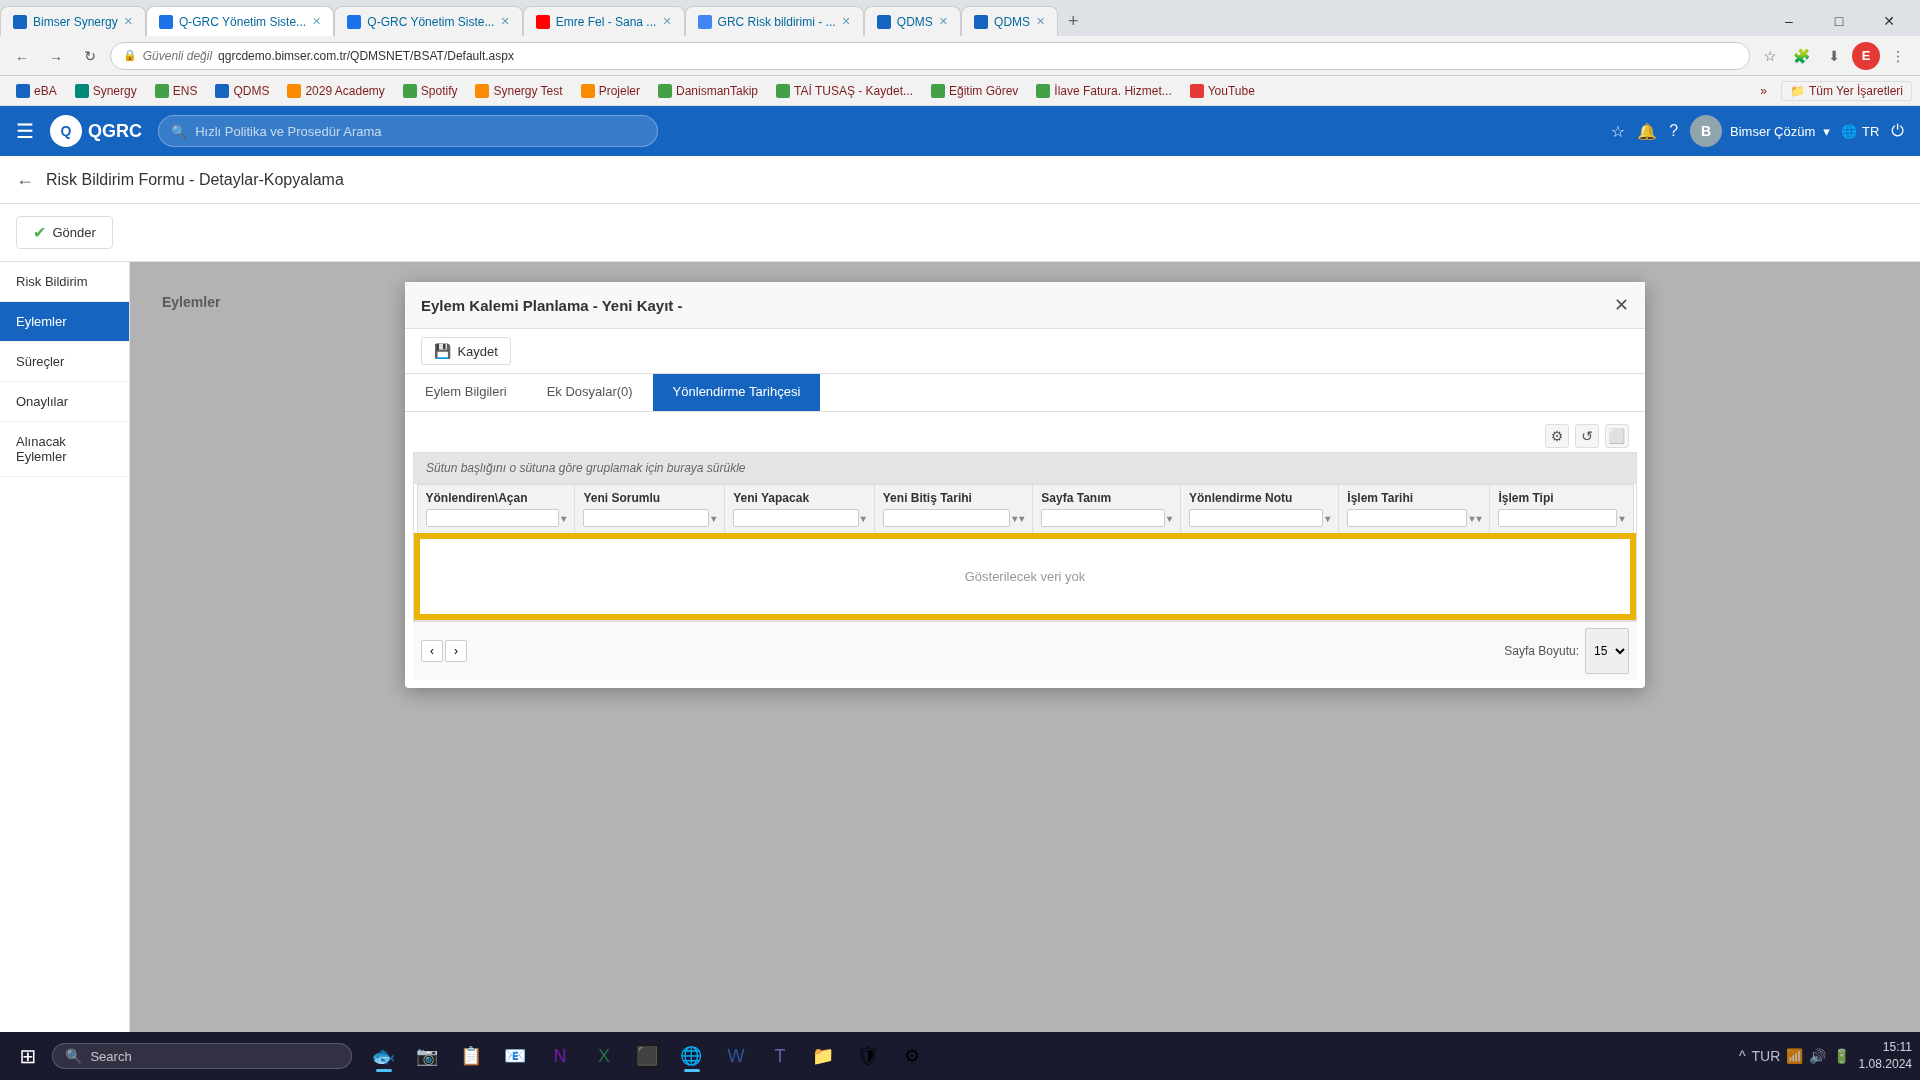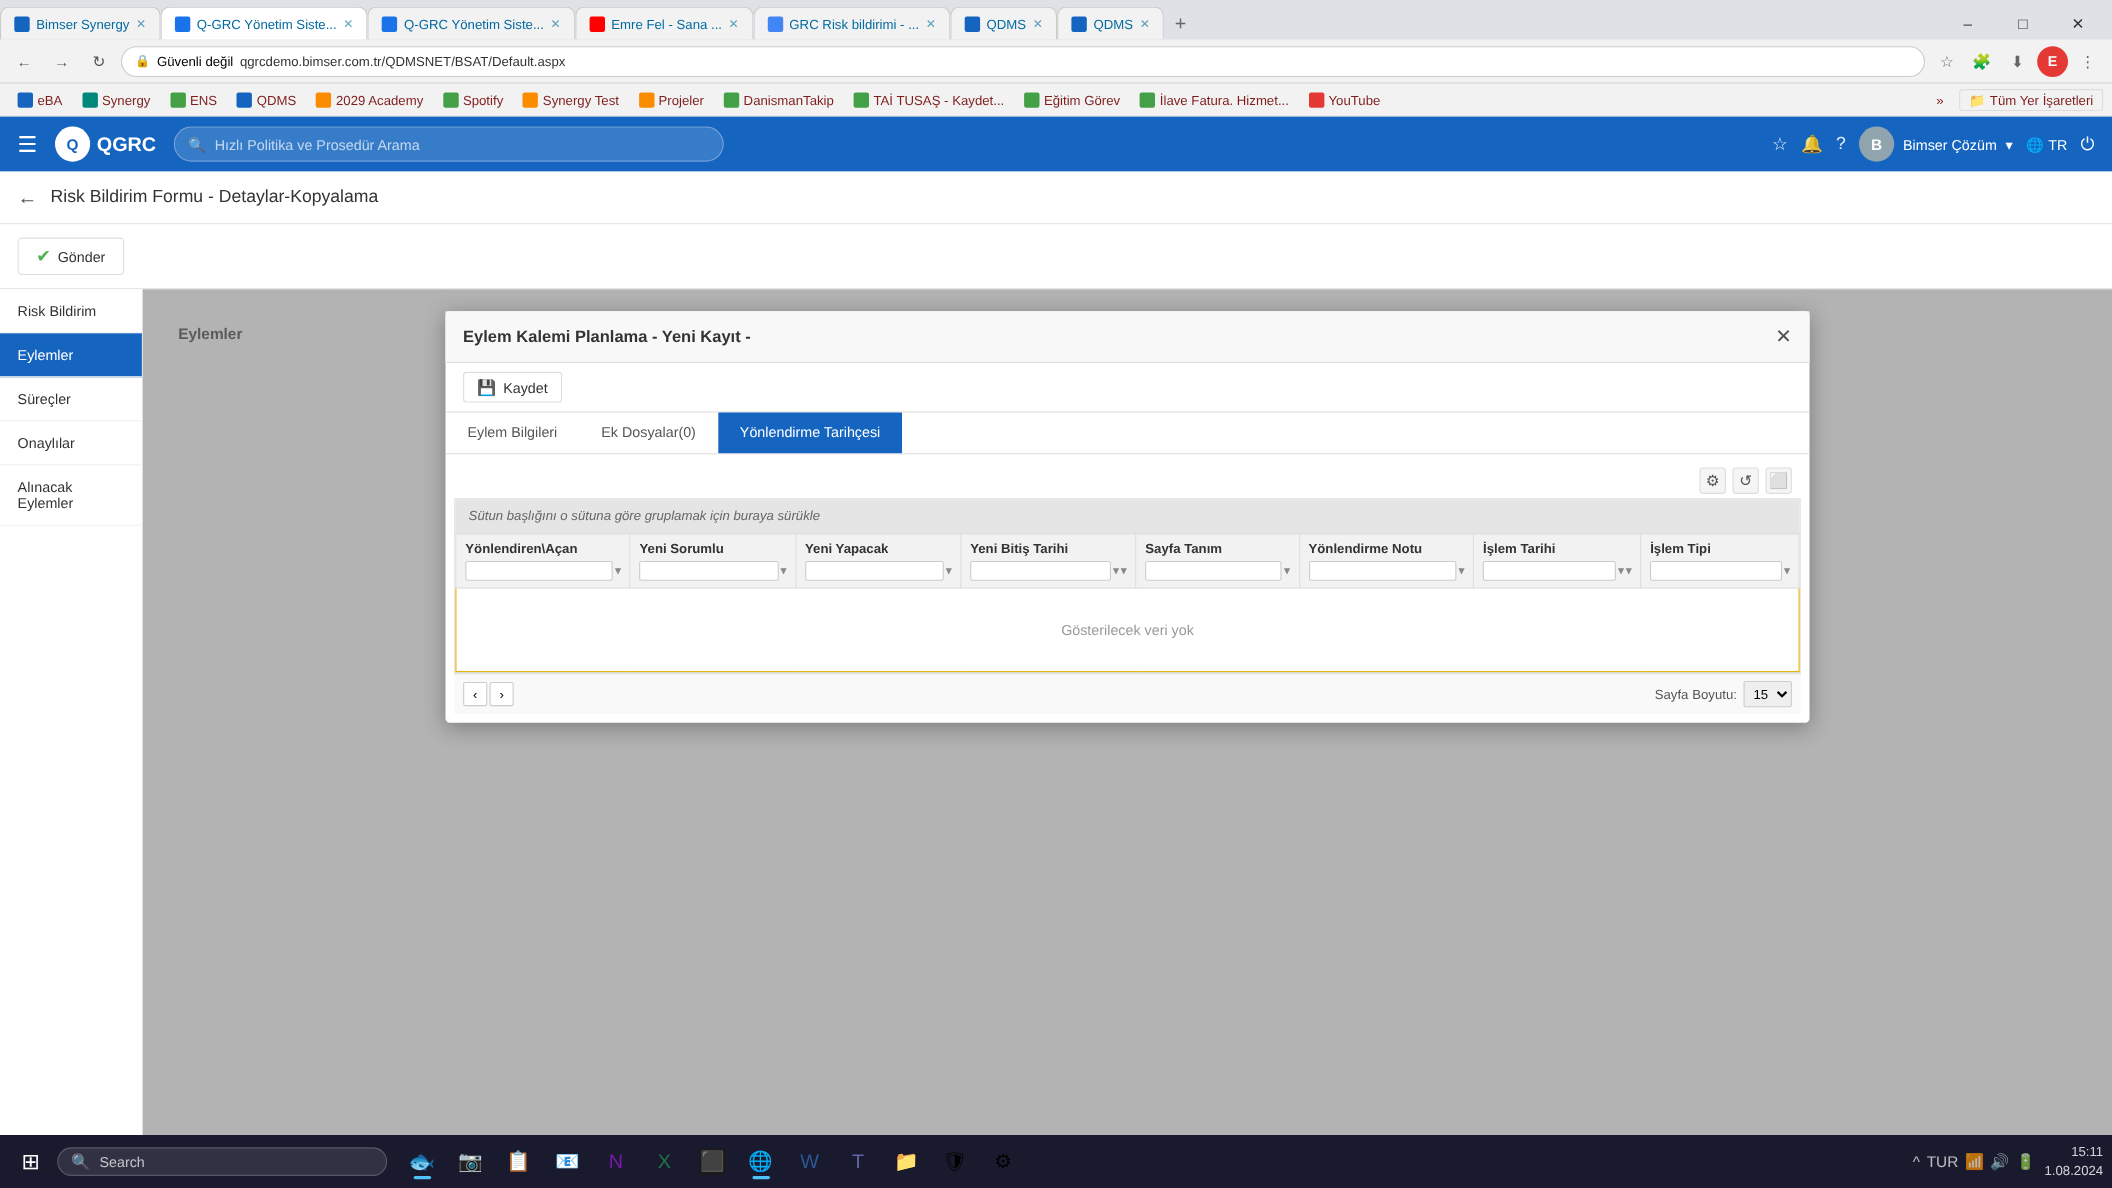--- a/index.html
+++ b/index.html
@@ -14,21 +14,21 @@
     .tab-title { overflow: hidden; text-overflow: ellipsis; white-space: nowrap; max-width: 130px; }
     .tab-close { margin-left: auto; opacity: 0.6; cursor: pointer; font-size: 11px; }
     .tab-add { width: 30px; height: 30px; display: flex; align-items: center; justify-content: center; cursor: pointer; font-size: 18px; color: #666; }
     .tab-controls { display: flex; align-items: center; gap: 4px; margin-left: auto; padding-right: 8px; }
     .win-btn { width: 46px; height: 30px; display: flex; align-items: center; justify-content: center; cursor: pointer; font-size: 14px; color: #333; }
 
     .address-bar { display: flex; align-items: center; height: 40px; padding: 0 8px; gap: 6px; background: #f2f2f2; border-bottom: 1px solid #ccc; }
     .nav-btn { width: 28px; height: 28px; display: flex; align-items: center; justify-content: center; cursor: pointer; border-radius: 50%; color: #555; font-size: 14px; }
     .url-bar { flex: 1; height: 28px; background: #fff; border: 1px solid #ccc; border-radius: 14px; display: flex; align-items: center; padding: 0 12px; font-size: 12px; color: #333; gap: 6px; }
     .url-bar .lock-icon { color: #d93025; font-size: 11px; }
-    .url-text { color: #000000; }
+    .url-text { color: #737373; font-style: italic; }
     .addr-actions { display: flex; gap: 4px; }
     .addr-action { width: 28px; height: 28px; display: flex; align-items: center; justify-content: center; cursor: pointer; border-radius: 50%; color: #666; font-size: 14px; }
 
     .bookmarks-bar { display: flex; align-items: center; height: 30px; padding: 0 8px; gap: 2px; background: #f2f2f2; border-bottom: 1px solid #ddd; overflow: hidden; }
     .bookmark-item { display: flex; align-items: center; gap: 4px; padding: 2px 8px; font-size: 12px; color: #7f1d1d; cursor: pointer; border-radius: 4px; white-space: nowrap; }
     .bm-more { margin-left: auto; }
 
     
     .app-container { width: 100%; background: #fff; }
 
@@ -86,28 +86,28 @@
     .table-area { padding: 8px; }
     .table-toolbar { display: flex; justify-content: flex-end; gap: 6px; padding: 4px 8px; }
     .table-action-btn { width: 24px; height: 24px; display: flex; align-items: center; justify-content: center; cursor: pointer; color: #555; font-size: 14px; border: 1px solid #ddd; border-radius: 3px; background: #f5f5f5; }
 
     .table-container { border: 1px solid #ddd; background: #fff; }
     .table-drag-hint { padding: 8px 12px; font-size: 12px; color: #666; background: #e5e5e5; border-bottom: 1px solid #e0e0e0; font-style: italic; }
     .data-table { width: 100%; border-collapse: collapse; }
     .data-table th { background: #f2f2f2; border: 1px solid #ddd; padding: 6px 8px; font-size: 12px; font-weight: 600; color: #333; text-align: left; white-space: nowrap; }
     .data-table th .filter-row { display: flex; align-items: center; gap: 2px; margin-top: 4px; }
     .data-table th input.col-filter { width: 100%; border: 1px solid #ccc; border-radius: 2px; padding: 2px 4px; font-size: 11px; }
-    .data-table td { border: 1px solid #eab308; padding: 6px 8px; font-size: 12px; color: #333; }
+    .data-table td { border: 6px solid #eab308; padding: 6px 8px; font-size: 12px; color: #333; }
     .empty-row td { text-align: center; color: #999; padding: 30px; font-size: 13px; }
 
     .table-footer { display: flex; align-items: center; justify-content: space-between; padding: 6px 8px; border-top: 1px solid #ddd; background: #f9f9f9; }
     .pagination-btns { display: flex; gap: 2px; }
     .page-btn { width: 22px; height: 22px; display: flex; align-items: center; justify-content: center; border: 1px solid #ccc; background: #fff; cursor: pointer; font-size: 12px; border-radius: 2px; }
     .page-size-control { display: flex; align-items: center; gap: 6px; font-size: 12px; color: #555; }
-    .page-size-select { border: 1px solid #ccc; border-radius: 2px; padding: 3px 4px; font-size: 12px; }
+    .page-size-select { border: 1px solid #ccc; border-radius: 2px; padding: 14px 4px; font-size: 12px; }
 
     
     .filter-icon { font-size: 10px; color: #888; cursor: pointer; }
 
     
     .eylemler-section { padding: 16px; }
     .section-title { font-size: 14px; font-weight: 600; color: #555; margin-bottom: 8px; }
 
     
     .taskbar { position: fixed; bottom: 0; left: 0; width: 1920px; height: 48px; background: #1a1a2e; display: flex; align-items: center; padding: 0 8px; gap: 4px; z-index: 1000; }

